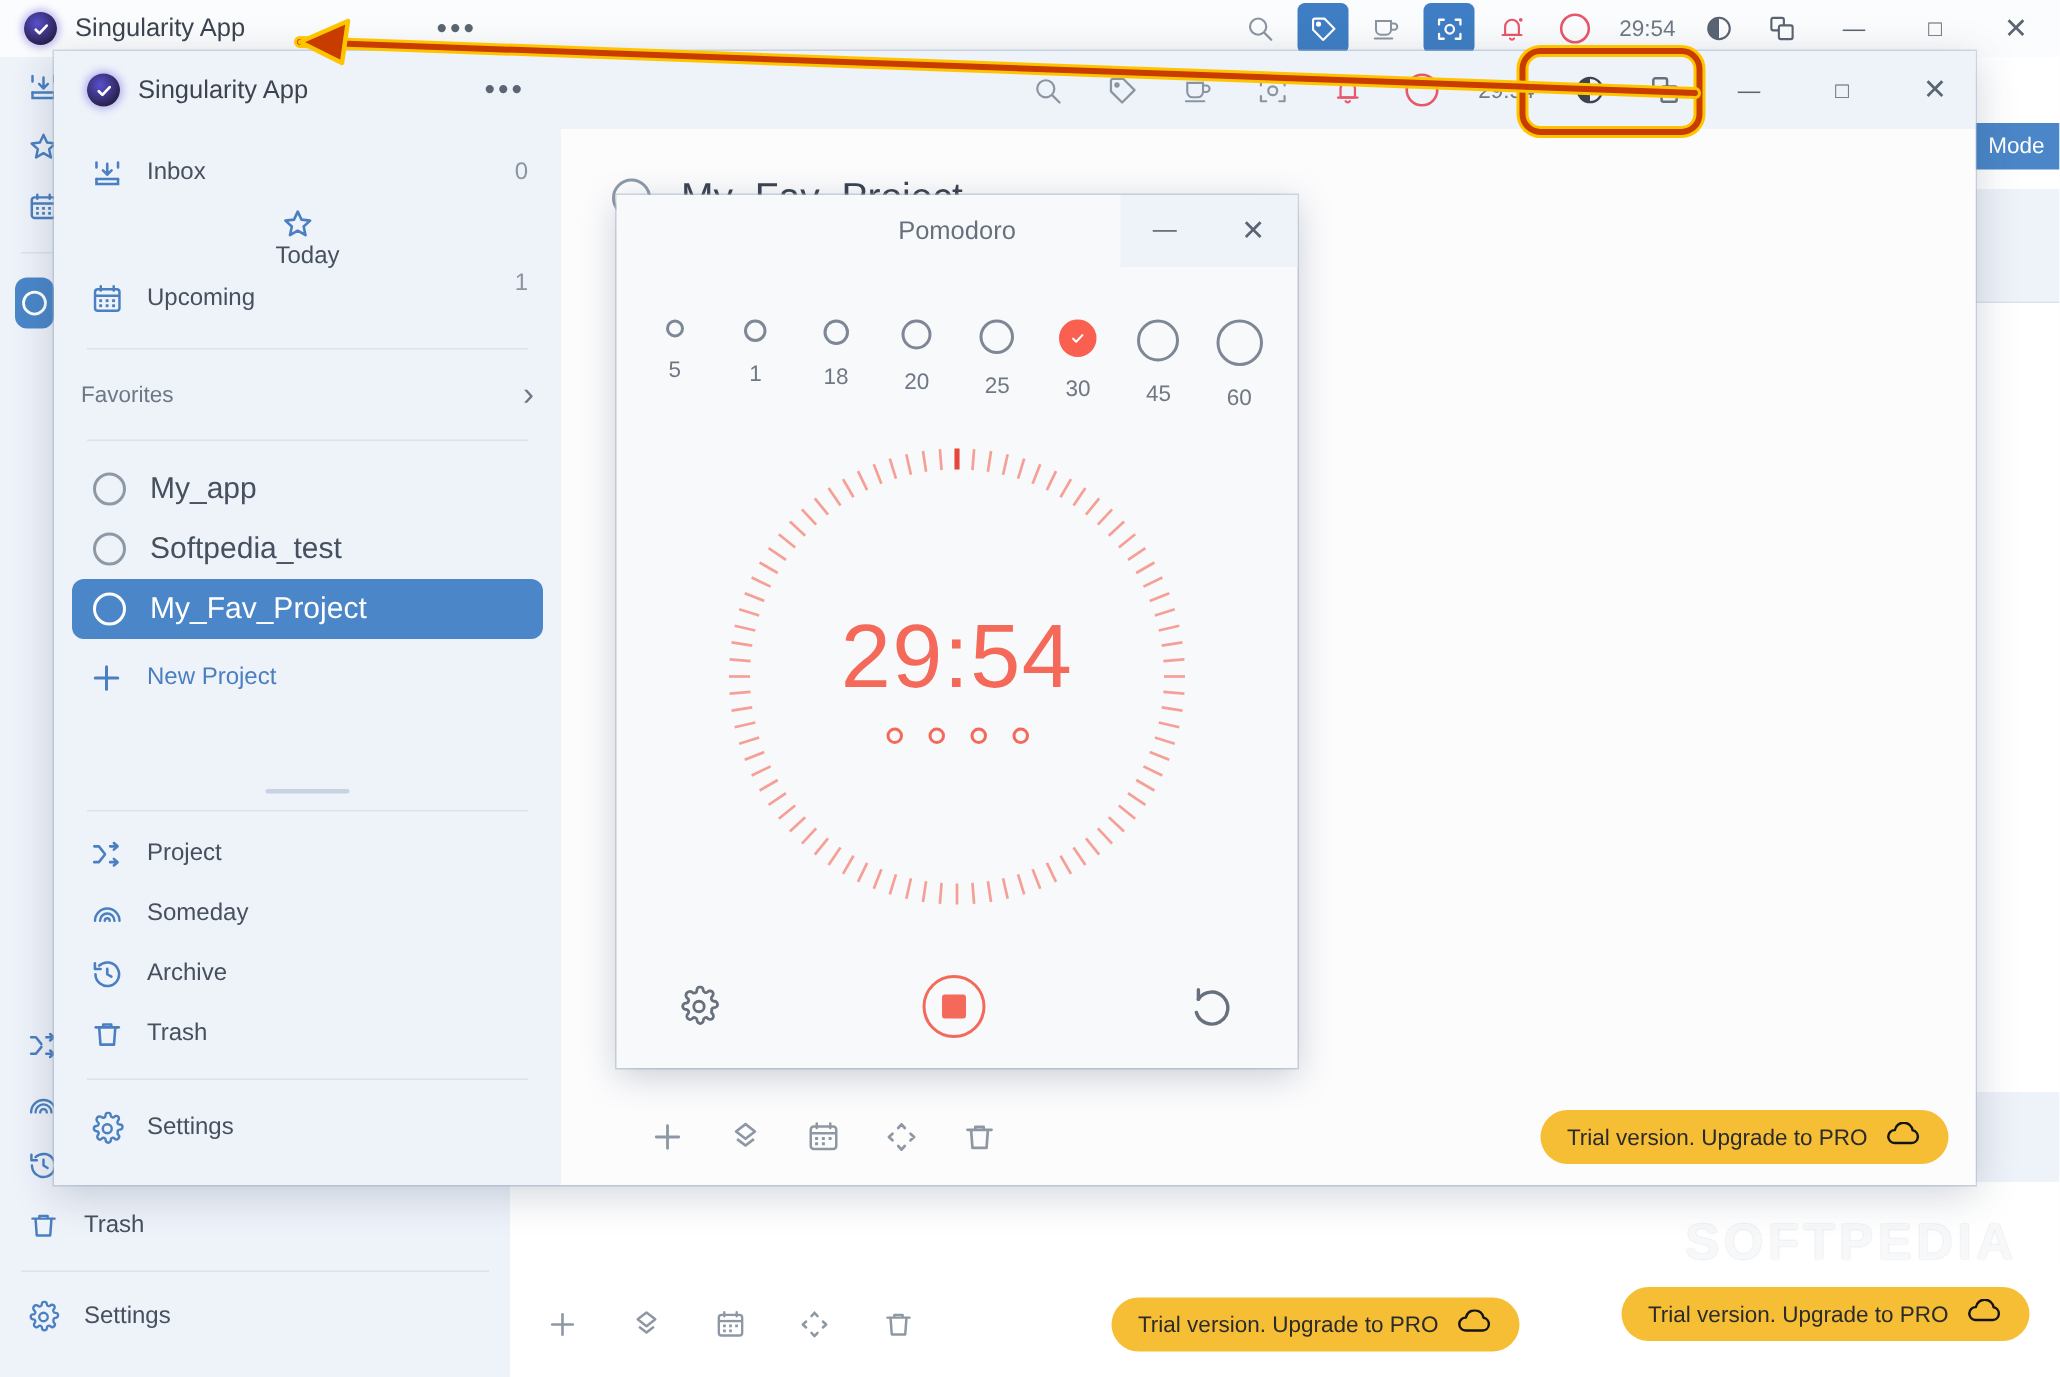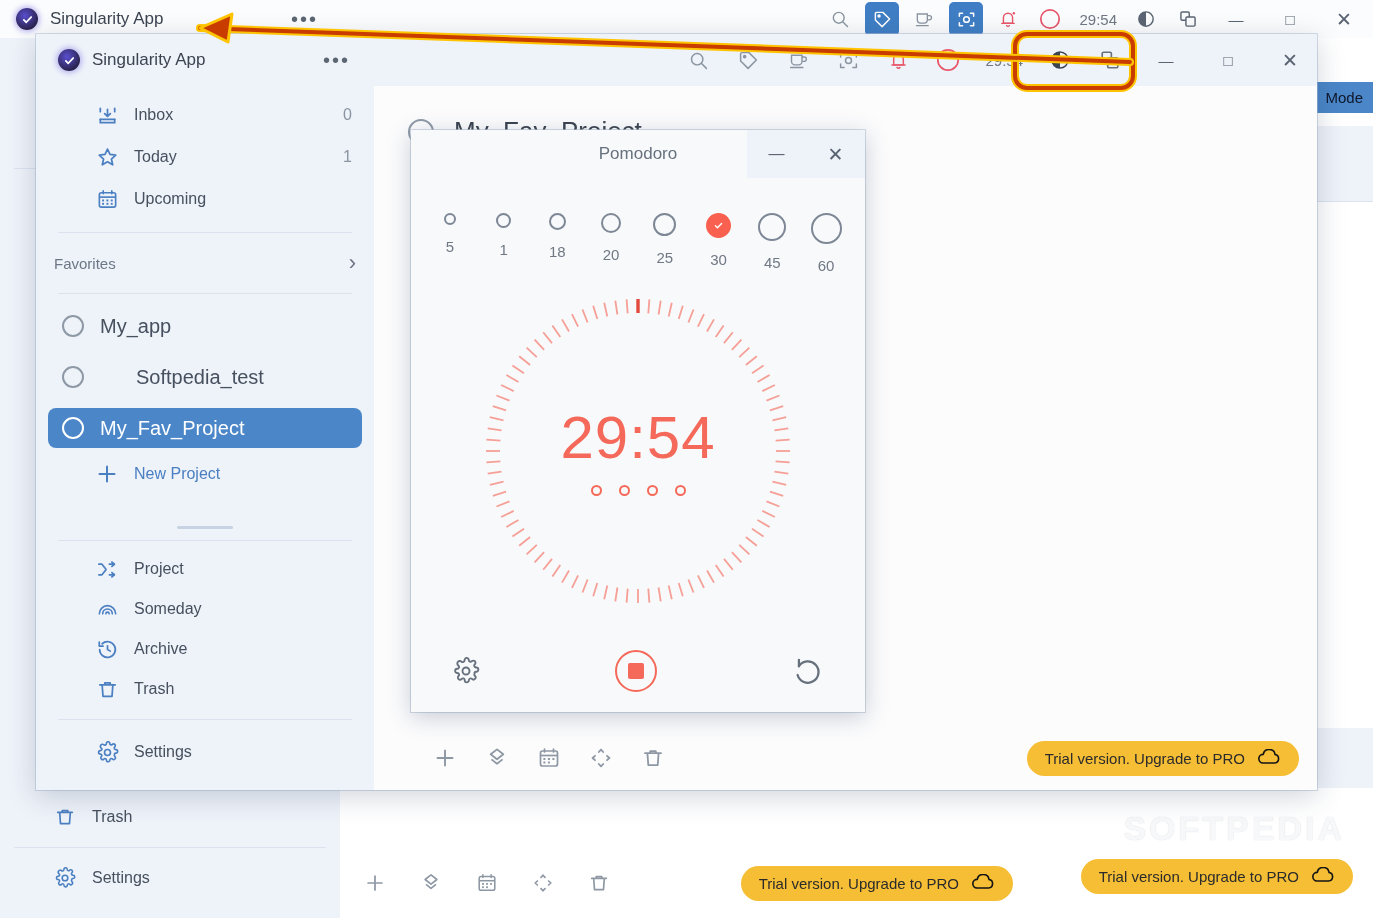--- a/index.html
+++ b/index.html
@@ -38,21 +38,21 @@
   .dots{ color:#5c6672; font-size:20px; letter-spacing:2px; line-height:10px;}
   .tb-icon{ width:34px;height:34px;display:flex;align-items:center;justify-content:center;
             color:#8b95a1; }
   .tb-icon.blue{ background:#3f7ec4; border-radius:5px; color:#fff; }
   .tb-icon.red{ color:#e8566a; }
   .timer-text{ font-size:15px; color:#6f7884; margin:0 4px; }
   .wc{ width:46px; height:38px; display:flex;align-items:center;justify-content:center;
        color:#5a6472; font-size:15px;}
   
   .srow{ display:flex; align-items:center; height:40px; padding:0 16px;
-         color:#46505e; font-size:16px;margin-left:36px; }
+         color:#46505e; font-size:16px; }
   .sicon{ width:26px; color:#4a7fc1; display:flex; align-items:center; justify-content:center;
           flex:0 0 26px; margin-right:14px;}
   .divider{ height:1px; background:#dbe2ee; margin:10px 14px; }
   
   #front-window{
     position:absolute; left:36px; top:34px; width:1281px; height:756px;
     background:#ffffff;
     box-shadow:0 6px 26px rgba(40,60,90,.22), 0 0 0 1px rgba(180,195,215,.55);
   }
   .fw-titlebar{
@@ -120,21 +120,21 @@
   }
   .newtag{ display:flex;align-items:center;gap:20px;padding:0 26px;height:60px;
            color:#4a7fc1;font-size:17px;background:#eef2f9;}
   .watermark{
     position:absolute; font-family:"Liberation Sans", sans-serif;
     font-weight:bold; font-size:34px; letter-spacing:3px;
     color:rgba(255,255,255,.85); text-shadow:0 0 1px rgba(160,170,185,.6);
     pointer-events:none;
   }
   .annot-arrow{ position:absolute; left:0; top:0; width:1373px; height:918px; pointer-events:none; }
-  .mode-chip{ position:absolute; right:0; top:44px; background:#4a86c8; color:#0f172a;
+  .mode-chip{ position:absolute; right:0; top:44px; background:#4a86c8; color:#ffffff;
               font-size:15px; padding:7px 10px 7px 12px; }
 </style>
 </head>
 <body>
 
 <div id="back-window">
 
   <div class="back-titlebar">
     <div style="display:flex;align-items:center;width:340px;padding-left:16px;">
       <div class="app-logo">
@@ -472,21 +472,21 @@
         <span class="sicon">
           <svg width="23" height="23" viewBox="0 0 24 24" fill="none" stroke="currentColor" stroke-width="1.8">
               <path d="M4.5 4.5v3.5M19.5 4.5v3.5M4.5 16v3.5h15V16" stroke-linecap="round"></path>
               <path d="M12 5.5v7.5m0 0l-3-3m3 3l3-3" stroke-linecap="round" stroke-linejoin="round"></path>
               <path d="M4.5 16h15" stroke-linecap="round"></path>
             </svg>
         </span>
         <span>Inbox</span>
         <span style="margin-left:auto;color:#8b95a1;font-size:16px;">0</span>
       </div>
-      <div class="srow" style="height:42px;padding:0 22px;">
+      <div class="srow" style="height:42px;padding:0 22px;flex-direction:column;">
         <span class="sicon">
           <svg width="23" height="23" viewBox="0 0 24 24" fill="none" stroke="currentColor" stroke-width="1.8">
               <path d="M12 3.2l2.6 5.6 6 .7-4.5 4.1 1.3 6-5.4-3.1-5.4 3.1 1.3-6L3.4 9.5l6-.7z" stroke-linejoin="round"></path>
             </svg>
         </span>
         <span>Today</span>
         <span style="margin-left:auto;color:#8b95a1;font-size:16px;">1</span>
       </div>
       <div class="srow" style="height:42px;padding:0 22px;">
         <span class="sicon">
@@ -513,21 +513,21 @@
         <span>Favorites</span>
         <span style="font-size:22px;color:#6d7786;line-height:1;">›</span>
       </div>
 
       <div class="divider" style="margin:12px 22px;"></div>
 
       <div class="proj-row" style="margin:0 12px;">
         <span class="ring"></span>
         <span>My_app</span>
       </div>
-      <div class="proj-row" style="margin:11px 12px;gap:36px;">
+      <div class="proj-row" style="margin:0 12px;">
         <span class="ring"></span>
         <span>Softpedia_test</span>
       </div>
       <div class="proj-row active" style="margin:0 12px;">
         <span class="ring"></span>
         <span>My_Fav_Project</span>
       </div>
 
       <div class="srow" style="height:52px;padding:0 22px;color:#4a7fc1;">
         <span class="sicon">

